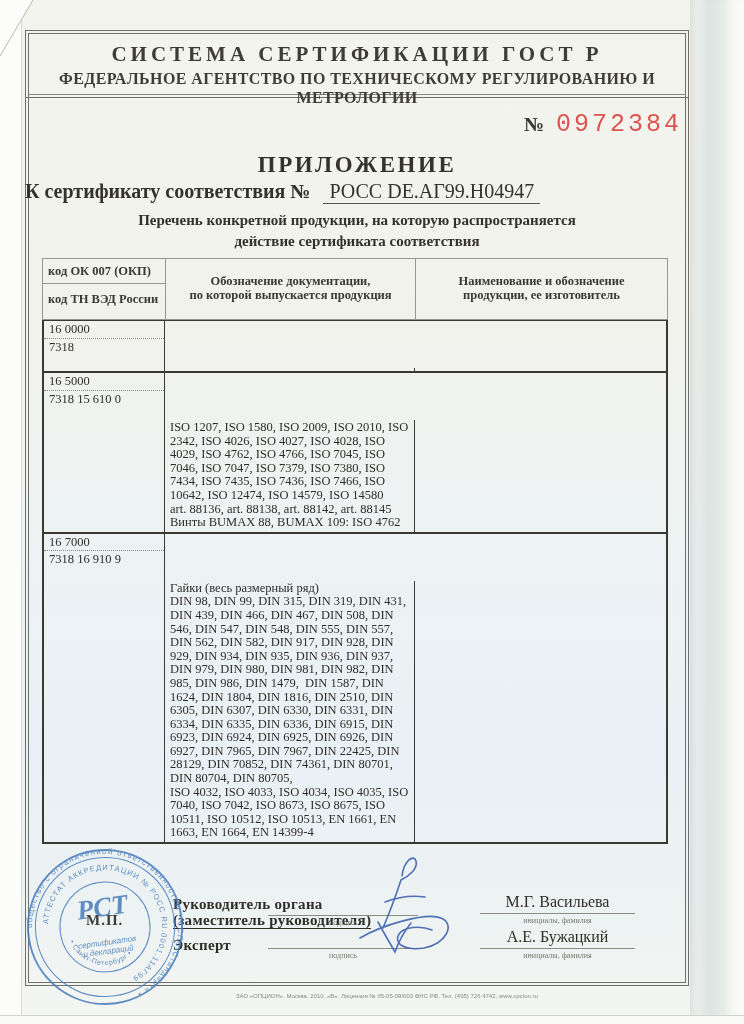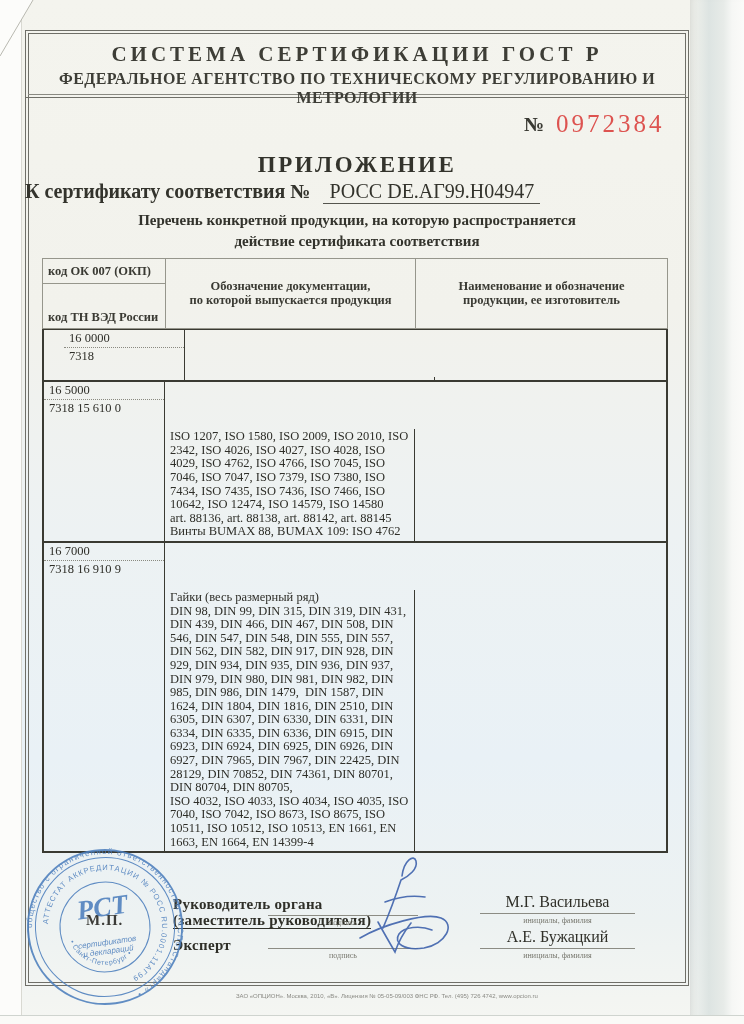--- a/index.html
+++ b/index.html
@@ -25,53 +25,53 @@
   .frame .inner { position:absolute; inset:2px; border:1px solid #6f6f68; }
   .hdr-divider { position:absolute; left:25px; top:97px; width:664px; height:1px; background:#6f6f68; }
   .hdr-divider2{ position:absolute; left:28px; top:94px; width:658px; height:1px; background:#8a8a82; }
   .doc-h1 { position:absolute; left:25px; top:42px; width:664px; text-align:center;
     font-size:21px; font-weight:bold; letter-spacing:4px; color:#3d3d36; }
   .doc-h2 { position:absolute; left:25px; top:70px; width:664px; text-align:center;
     font-size:16px; font-weight:bold; letter-spacing:.4px; color:#3d3d36; transform:scaleY(1.04); }
 
   .blank-no { position:absolute; left:524px; top:110px; white-space:nowrap; }
   .blank-no .nosign { font-size:20px; font-weight:bold; color:#3a3a33; vertical-align:middle; }
-  .blank-no .digits { font-family:Liberation Serif, serif; font-size:25px;
+  .blank-no .digits { font-family:Liberation Mono, monospace; font-size:25px;
     color:#dd5350; letter-spacing:3px; vertical-align:middle; margin-left:8px; }
 
   .appendix { position:absolute; left:25px; top:152px; width:664px; text-align:center;
     font-size:23px; font-weight:bold; letter-spacing:2.5px; color:#33332c; }
 
   .cert-line { position:absolute; left:25px; top:180px; width:664px; text-align:left;
     font-size:20px; color:#33332c; }
   .cert-line .lbl { font-weight:bold; }
   .cert-line .val { font-weight:normal; border-bottom:1px solid #55554e; padding:0 6px 1px 6px; margin-left:8px; }
 
   .subtitle { position:absolute; left:25px; top:210px; width:664px; text-align:center;
     font-size:15px; font-weight:bold; line-height:21px; color:#33332c; white-space:pre-line; }
 
   
   .tbl { position:absolute; left:42px; top:258px; width:626px; font-size:12.5px; line-height:13.6px; }
   .thead { display:grid; grid-template-columns:123px 250px 253px; }
   .thead .hc { border:1px solid #96968c; border-right:none; color:#3a3a33; font-weight:bold; }
   .thead .hc:last-child { border-right:1px solid #96968c; }
   .hc1 { display:flex; flex-direction:column; }
   .hc1 .top { padding:6px 5px 4px 5px; border-bottom:1px solid #96968c; }
-  .hc1 .bot { padding:9px 5px 4px 5px; flex:1;margin-top:18px; }
+  .hc1 .bot { padding:9px 5px 4px 5px; flex:1; }
   .hc-mid { display:flex; align-items:center; justify-content:center; text-align:center;
     white-space:pre-line; padding:4px 8px; min-height:62px; }
   .tbody { border:2px solid #3a3a32; border-top:none; }
   .trow { display:grid; grid-template-columns:121px 250px 251px; border-top:2px solid #3a3a32; }
   .trow:first-child { border-top:1.6px solid #3a3a32; }
   .cell { padding:1px 5px 2px 5px; }
   .c-code { border-right:1.6px solid #3a3a32; padding:0; }
   .c-name { border-right:1.6px solid #3a3a32; white-space:pre-wrap;margin-top:47px; }
   .okp { padding:2px 5px 1px 5px; border-bottom:1px dotted #8a8a80; }
   .tnved { padding:2px 5px 2px 5px; }
-  .r-a { min-height:29px;padding-left:20px; } .r-b { min-height:92px; } .r-c { min-height:67px; } .r-d { min-height:226px; }
+  .r-a { min-height:29px; } .r-b { min-height:92px; } .r-c { min-height:67px; } .r-d { min-height:226px; }
 
   
   .sig-label { position:absolute; font-size:15px; font-weight:bold; color:#2f2f28; letter-spacing:.3px; }
   .u { border-bottom:1.6px solid #2f2f28; padding-bottom:0px; }
   .sig-line { position:absolute; height:1px; background:#8c8c84; }
   .sig-cap { position:absolute; font-size:8px; color:#77776e; text-align:center; }
   .sig-name { position:absolute; font-size:16px; color:#2f2f28; text-align:center; }
 
   
   .stamp { position:absolute; left:24px; top:846px; opacity:.88; }

